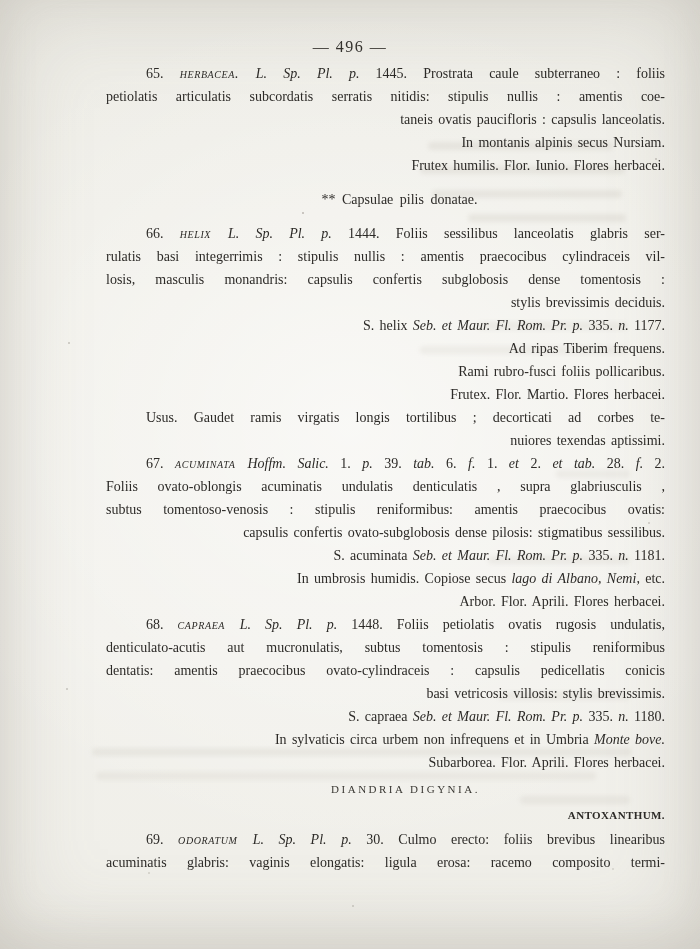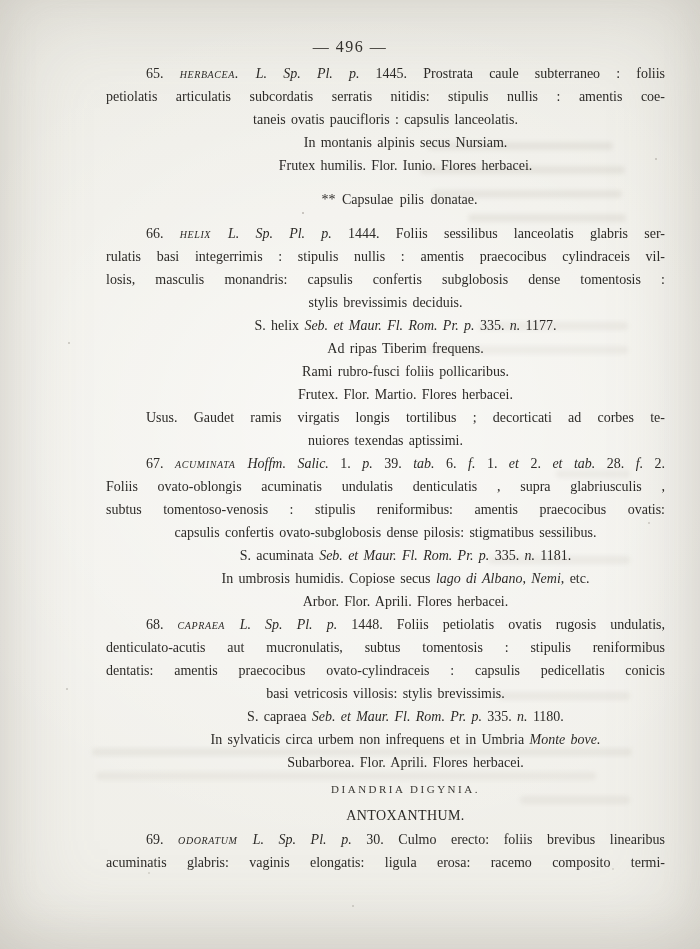--- a/index.html
+++ b/index.html
@@ -15,29 +15,29 @@
   .pageno{
     position:absolute;top:38px;left:0;width:700px;
     text-align:center;font-size:16px;letter-spacing:1.5px;color:#33312d;
   }
   .textblock{
     position:absolute;left:78px;top:62px;width:559px;
     font-size:14px;line-height:23px;margin-left:28px;
   }
   .line{min-height:23px;}
   .a-j{text-align:justify;text-align-last:justify;}
-  .a-l{text-align:center;word-spacing:1.8px;}
+  .a-l{text-align:right;word-spacing:1.8px;}
   .a-c{text-align:center;text-align-last:center;}
   .in{text-indent:40px;}
   .s-n{font-style:normal;}
   .s-i{font-style:italic;}
   .s-sc{font-style:italic;font-variant:small-caps;letter-spacing:0.6px;}
   .k-section{margin:11px 0;transform:translateX(14px);word-spacing:3px;}
   .k-order{font-size:11px;letter-spacing:2.5px;line-height:19px;margin-top:6px;transform:translateX(20px);color:#3a3833;}
-  .k-genus{font-weight:normal;font-size:14px;line-height:25px;letter-spacing:0.4px;}
+  .k-genus{font-weight:bold;font-size:11px;line-height:25px;letter-spacing:0.4px;}
   
   .ghost{position:absolute;height:8px;border-radius:4px;background:#aaa396;opacity:0.16;filter:blur(2px);}
   .g1{left:428px;top:142px;width:185px;}
   .g2{left:420px;top:166px;width:205px;}
   .g3{left:432px;top:190px;width:190px;}
   .g4{left:468px;top:214px;width:158px;}
   .g5{left:478px;top:322px;width:150px;opacity:0.13;}
   .g6{left:420px;top:346px;width:208px;opacity:0.12;}
   .g7{left:556px;top:470px;width:74px;opacity:0.12;}
   .g8{left:488px;top:556px;width:142px;opacity:0.13;}

